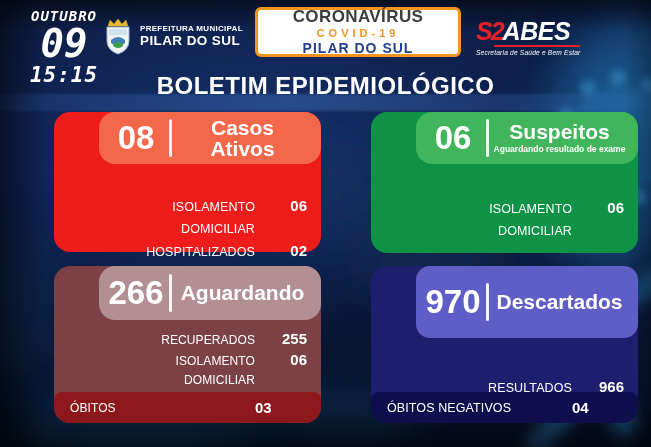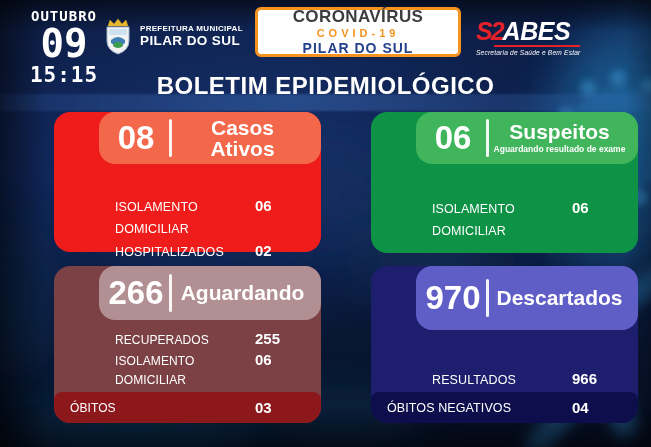--- a/index.html
+++ b/index.html
@@ -16,21 +16,21 @@
       linear-gradient(180deg,rgba(0,0,0,.55),rgba(0,0,0,0) 7%),
       linear-gradient(0deg,rgba(0,0,0,.5),rgba(0,0,0,0) 10%),
       linear-gradient(90deg,rgba(0,0,0,.5),rgba(0,0,0,0) 7%),
       linear-gradient(270deg,rgba(0,0,0,.25),rgba(0,0,0,0) 4%);}
   .lightband{position:absolute;left:0;right:0;top:94px;height:17px;
     background:linear-gradient(90deg,rgba(60,110,190,.18),rgba(80,135,215,.34) 45%,rgba(60,110,190,.16));
     filter:blur(1px);}
 
   
   .clock{position:absolute;left:16px;top:9px;width:96px;text-align:center;
-    font-family:"DejaVu Sans Mono",monospace;font-weight:bold;line-height:1;}
+    font-family:"DejaVu Sans Mono",monospace;font-weight:bold;line-height:1;font-style:italic;}
   .clock .month{font-size:14px;letter-spacing:1px;}
   .clock .day{font-size:39px;margin-top:1px;}
   .clock .time{font-size:21px;margin-top:2px;letter-spacing:1px;}
 
   .pref{position:absolute;left:103px;top:18px;display:flex;align-items:center;}
   .pref .crest{width:30px;height:37px;}
   .pref .names{margin-left:7px;line-height:1.05;}
   .pref .n1{font-size:8px;font-weight:bold;letter-spacing:.3px;}
   .pref .n2{font-size:13.5px;font-weight:bold;letter-spacing:.4px;}
 
@@ -52,21 +52,21 @@
     font-size:24px;font-weight:bold;letter-spacing:.5px;}
 
   
   .card{position:absolute;width:222px;border-radius:16px;padding-left:45px;}
   .card-head{border-radius:16px;display:flex;align-items:center;padding:0 8px 0 4px;}
   .num{width:66px;text-align:center;font-size:33px;font-weight:bold;}
   .vdiv{width:3px;height:38px;background:rgba(255,255,255,.92);border-radius:2px;}
   .head-text{flex:1;text-align:center;font-weight:bold;font-size:21px;line-height:1.02;}
   .head-sub{font-size:8.5px;font-weight:bold;line-height:1.15;margin-top:2px;}
   .rows{padding:0 14px 0 16px;}
-  .row{display:flex;align-items:baseline;}
+  .row{display:flex;align-items:baseline;text-align:right;}
   .row-label{flex:1;font-size:12.5px;letter-spacing:.1px;}
   .row-value{width:52px;font-size:15px;font-weight:bold;}
   .card-foot{position:absolute;left:0;right:0;bottom:0;height:31px;
     border-radius:8px 8px 16px 16px;display:flex;align-items:center;padding:0 14px 0 16px;}
 
   #card-ativos{left:54px;top:112px;height:140px;background:#ee1c1a;}
   #card-ativos .card-head{background:#f3674a;height:52px;}
   #card-ativos .rows{padding-top:31px;} #card-ativos .row{line-height:22px;}
   #card-ativos .head-text span{display:inline-block;max-width:92px;}
 
@@ -74,21 +74,21 @@
   #card-suspeitos .card-head{background:#41b55b;height:52px;}
   #card-suspeitos .rows{padding-top:33px;} #card-suspeitos .row{line-height:22px;}
 
   #card-confirmados{left:54px;top:266px;height:157px;background:#7c4145;}
   #card-confirmados .card-head{background:#b18f92;height:54px;}
   #card-confirmados .rows{padding-top:9px;} #card-confirmados .row{line-height:19px;}
   #card-confirmados .row-label{font-size:12px;}
   #card-confirmados .card-foot{background:#8c181c;}
 
   #card-descartados{left:371px;top:266px;height:157px;background:#1e1e6e;}
-  #card-descartados .card-head{background:#5f5dc6;height:64px;}
+  #card-descartados .card-head{background:#5f5dc6;height:72px;border-radius:14px;}
   #card-descartados .rows{padding-top:38px;} #card-descartados .row{line-height:22px;}
   #card-descartados .card-foot{background:#0e0e4c;}
 </style>
 </head>
 <body>
 
 <div id="stage">
 
   <svg class="bgfx" width="651" height="447" viewBox="0 0 651 447">
     <defs>

